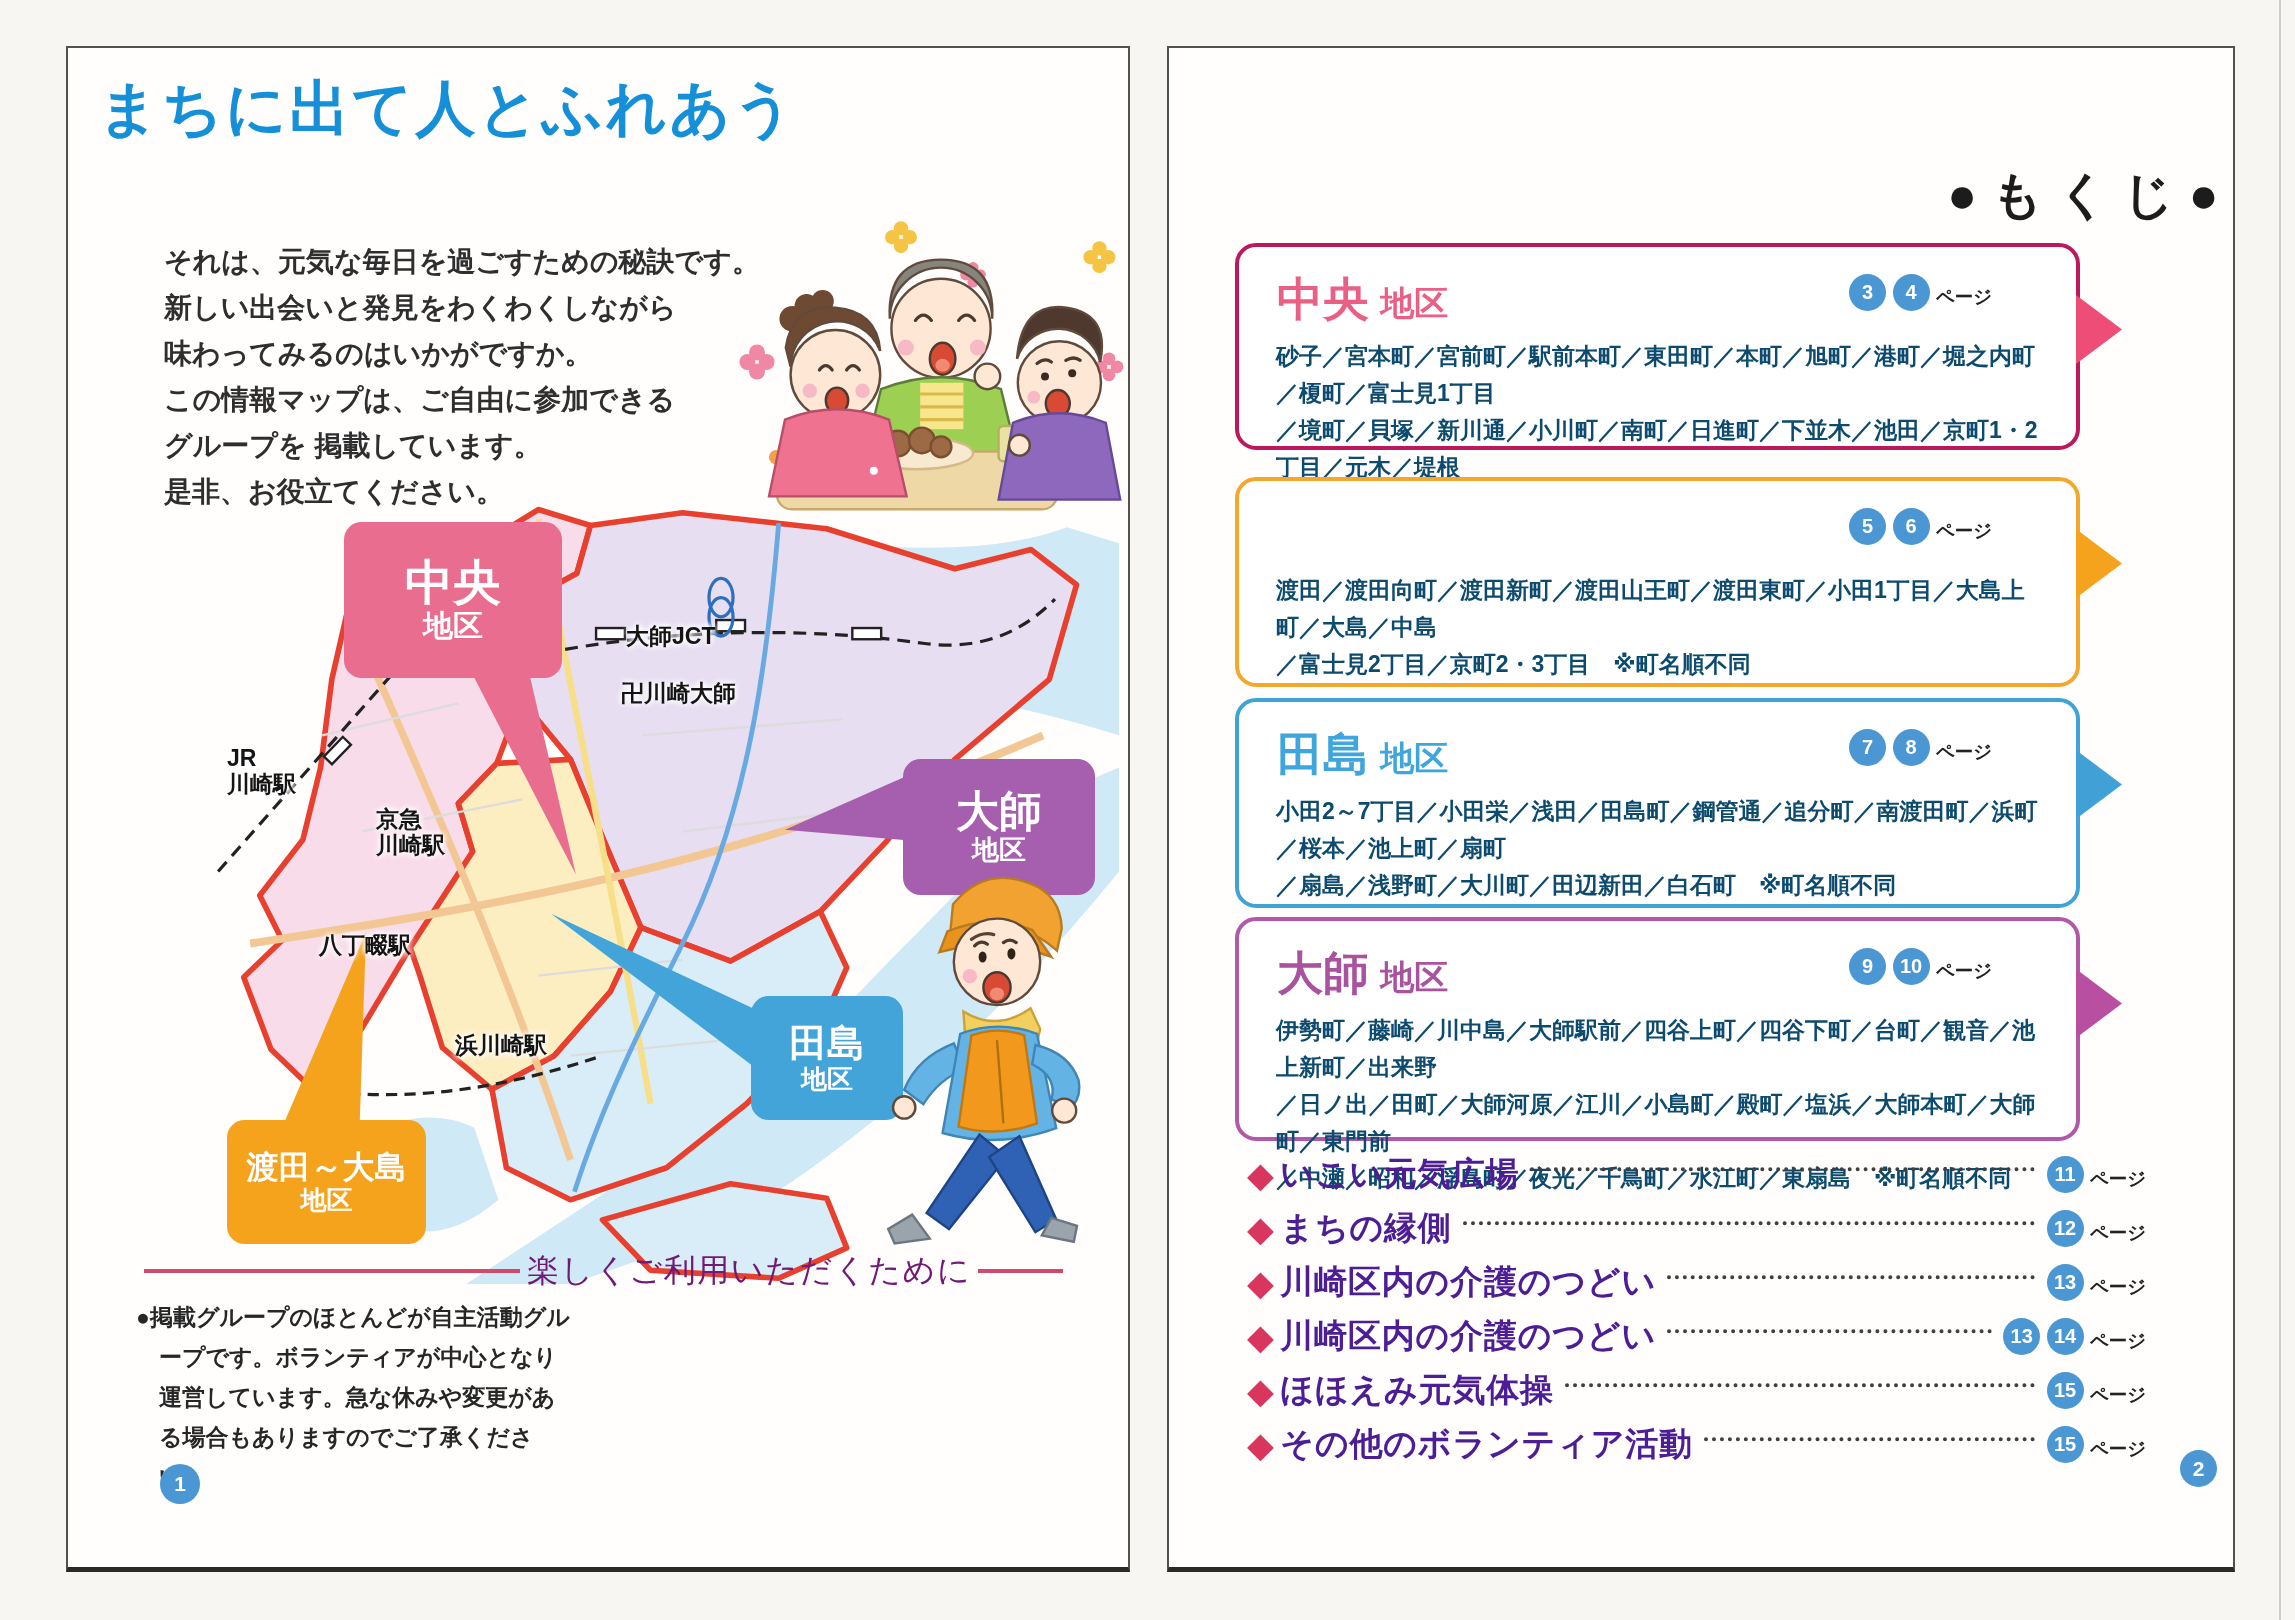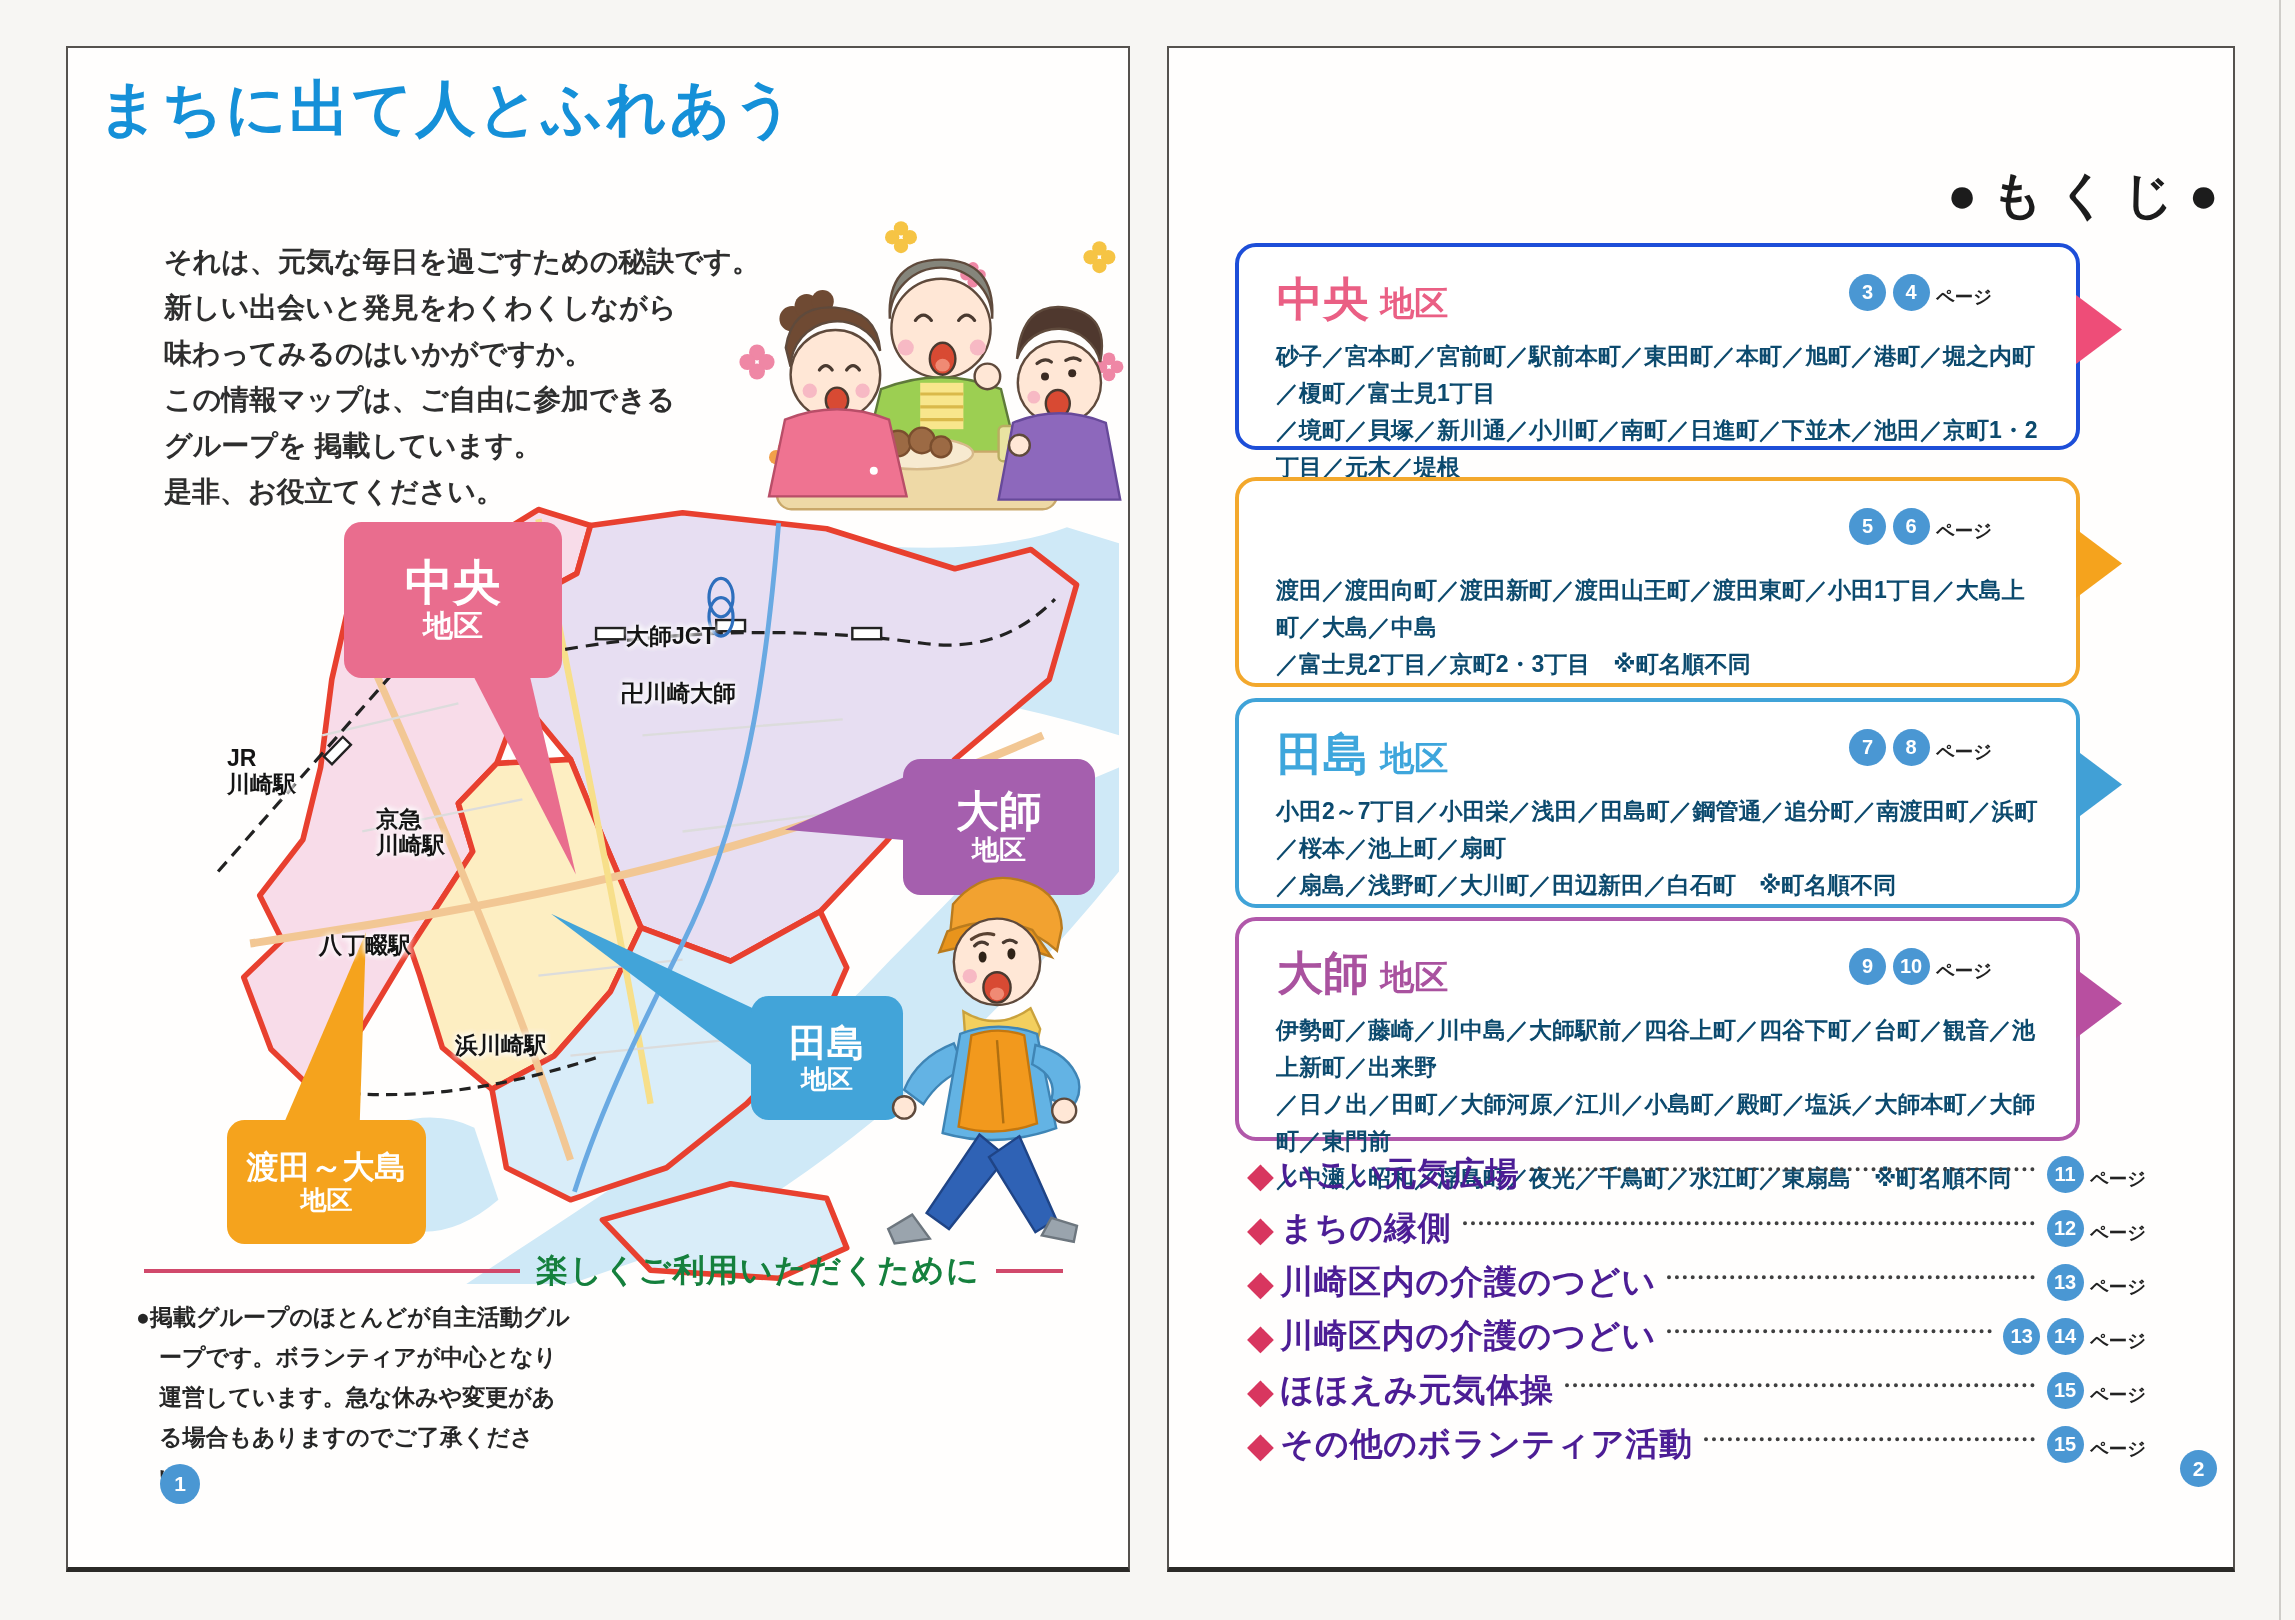--- a/index.html
+++ b/index.html
@@ -32,34 +32,34 @@
   .sta{position:absolute;z-index:4;font-size:23px;font-weight:700;color:#141414;line-height:1.15;
        white-space:pre-line;text-shadow:0 0 6.4px #fff,0 0 6.4px #fff,0 0 6.4px #fff;}
   #sta-jr{left:159px;top:697px;} #sta-keikyu{left:308px;top:758px;} #sta-hatcho{left:251px;top:884px;}
   #sta-jct{left:558px;top:575px;} #sta-daishi{left:553px;top:632px;} #sta-hama{left:387px;top:984px;}
   .illo{position:absolute;z-index:5;}
   #illo-people{left:641px;top:74px;width:416px;height:400px;}
   #illo-walker{left:809px;top:805px;width:252px;height:408px;}
   .notice-head{left:76px;top:1201px;width:919px;display:flex;align-items:center;z-index:6;}
   .nline{height:0;border-top:4.8px solid #d1496b;}
   .nl1{width:376px;} .nl2{flex:1;}
-  .nhead{font-size:32px;font-weight:700;color:#15803d;margin:0 16px;letter-spacing:1.6px;white-space:nowrap;}
+  .nhead{font-size:32px;font-weight:400;color:#701a75;margin:0 7px;letter-spacing:1.6px;white-space:nowrap;}
   .ncol{position:absolute;top:1249px;width:442px;font-size:23px;line-height:40px;font-weight:600;color:#262626;z-index:6;}
   #ncol-l{left:68px;} #ncol-r{left:566px;}
   .ncol p{margin:0;text-indent:-1em;padding-left:1em;}
   .pnum{position:absolute;border-radius:50%;background:#4a97d3;color:#fff;display:flex;
         align-items:center;justify-content:center;font-size:21px;font-weight:600;z-index:7;}
   #pnum1{left:92px;top:1416px;width:40px;height:40px;}
   #pnum2{left:1011px;top:1402px;width:37px;height:37px;}
 
   
   .toc-title{left:0;top:114px;width:100%;text-align:right;font-size:50px;font-weight:800;
              color:#1c1c1c;letter-spacing:14.4px;}
   .dbox{position:absolute;left:66px;width:845px;background:#fff;border-radius:21px;box-sizing:border-box;}
-  #dbox-0{top:195px;height:207px;border:4px solid #1d4ed8;}
+  #dbox-0{top:195px;height:207px;border:4px solid #be185d;}
   #dbox-1{top:429px;height:210px;border:4px solid #f3a82c;}
   #dbox-2{top:650px;height:210px;border:4px solid #40a3d8;}
   #dbox-3{top:869px;height:224px;border:4px solid #b158aa;}
   .dbox .ttl{position:absolute;left:38px;top:22.4px;white-space:nowrap;}
   .dbox .name{font-size:46px;font-weight:800;}
   .dbox .suffix{font-size:34px;font-weight:800;margin-left:11.2px;}
   #dbox-0 .name,#dbox-0 .suffix{color:#ea5f84;}
   #dbox-1 .name{color:#f5a31d;} #dbox-1 .suffix{color:#f08cae;}
   #dbox-2 .name,#dbox-2 .suffix{color:#3ea6dc;}
   #dbox-3 .name,#dbox-3 .suffix{color:#a9529f;}

